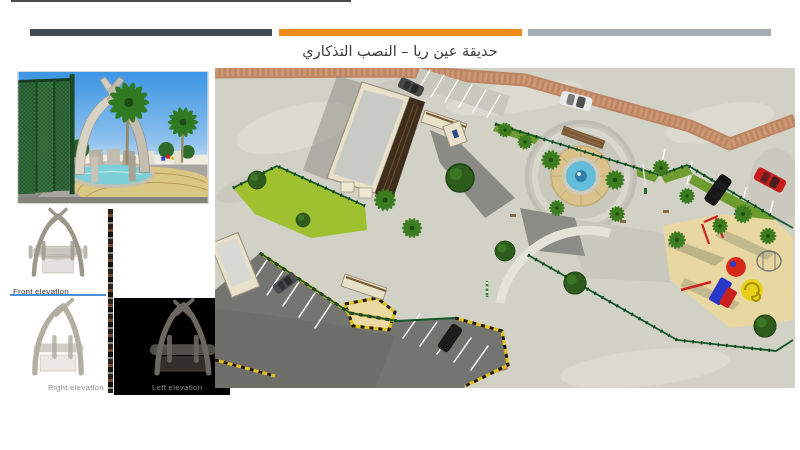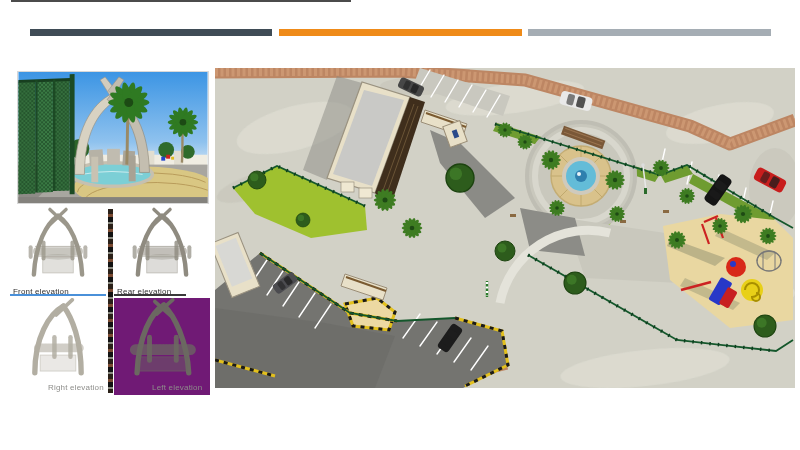--- a/index.html
+++ b/index.html
@@ -16,21 +16,21 @@
   .persp svg{display:block;}
   .aerial{position:absolute;left:215px;top:68px;width:580px;height:320px;}
   .aerial svg{display:block;}
   .elevpanel{position:absolute;left:10px;top:207px;width:200px;height:188px;}
   .elev-divider{position:absolute;left:98px;top:2px;width:5px;height:184px;
      background:repeating-linear-gradient(180deg,#2a2018 0 5px,#7a4a32 5px 8px,#121212 8px 13px,#8a8a80 13px 15px);}
   .elev-cell{position:absolute;background:#fff;}
   .cell0{left:0;top:0;width:96px;height:89px;}
   .cell1{left:104px;top:0;width:96px;height:89px;}
   .cell2{left:0;top:91px;width:96px;height:97px;}
-  .cell3{left:104px;top:91px;width:96px;height:97px;background:#701a75;}
+  .cell3{left:104px;top:91px;width:96px;height:97px;background:#000000;padding-left:20px;}
   .elev-cell svg{display:block;margin:0 auto;}
   .elev-label{position:absolute;left:3px;bottom:0;font-size:8px;color:#2e2e2e;letter-spacing:.2px;}
   .cell2 .elev-label,.cell3 .elev-label{color:#8d8d8a;bottom:3px;margin-left:35px;}
   .elev-rule{position:absolute;left:0;bottom:0;height:2px;width:100%;}
   .cell1 .elev-rule{width:72px;}
   
   .hz1{stroke:#e3c01c;stroke-width:3;fill:none;}
   .hz2{stroke:#1a1a1a;stroke-width:3;fill:none;stroke-dasharray:4 5;}
   .fence{stroke:#14572b;stroke-width:1.8;fill:none;}
   .fpost{stroke:#0d3f1e;stroke-width:3.4;fill:none;stroke-dasharray:1.5 7;}
@@ -41,20 +41,21 @@
 <body>
 
 <div class="slide">
 
   <div class="topline"></div>
 
   <div class="hbar dark" style="background-color: rgb(63, 76, 86);"></div>
   <div class="hbar orange" style="background-color: rgb(239, 139, 25);"></div>
   <div class="hbar gray" style="background-color: rgb(165, 173, 180);"></div>
 
+  <div class="title">حديقة عين ريا – النصب التذكاري</div>
 
   <div class="persp">
     <svg width="190" height="131" viewBox="0 0 192 133">
       <defs>
         <linearGradient id="sky" x1="0" y1="0" x2="0" y2="1">
           <stop offset="0" stop-color="#3c95e4"></stop>
             <stop offset=".75" stop-color="#8fc2ee"></stop>
             <stop offset="1" stop-color="#cfe3f4"></stop>
         </linearGradient>
         <pattern id="mesh" width="4" height="4" patternUnits="userSpaceOnUse">
@@ -151,39 +152,20 @@
         <line class="archstroke" x1="22" y1="61" x2="78" y2="61" stroke-width="1.2" opacity=".7"></line>
         <line class="archstroke" x1="32" y1="44" x2="32" y2="64" stroke-width="5" opacity=".8"></line>
         <line class="archstroke" x1="68" y1="44" x2="68" y2="64" stroke-width="5" opacity=".8"></line>
         <line class="archstroke" x1="16" y1="50" x2="16" y2="62" stroke-width="5" opacity=".7"></line>
         <line class="archstroke" x1="84" y1="50" x2="84" y2="62" stroke-width="5" opacity=".7"></line>
       </svg>
       <div class="elev-label">Front elevation</div>
       <div class="elev-rule" style="background-color: rgb(74, 144, 217);"></div>
     </div>
 
-    <div class="elev-cell cell1">
-      <svg width="92" height="74" viewBox="0 0 100 92" color="#8f8b80">
-        <path class="archstroke" stroke-width="5.5" d="M20,84 C22,46 36,20 50,11"></path>
-        <path class="archstroke" stroke-width="5.5" d="M80,84 C78,46 64,20 50,11"></path>
-        <path class="archstroke" stroke-width="4.2" d="M41,21 L60,3"></path>
-          <path class="archstroke" stroke-width="4.2" d="M59,21 L40,3"></path>
-        <rect x="31" y="62" width="38" height="20" fill="currentColor" fill-opacity=".3" stroke="currentColor" stroke-opacity=".5"></rect>
-        <ellipse cx="50" cy="62" rx="19" ry="3.5" fill="currentColor" opacity=".35"></ellipse>
-        <line class="archstroke" x1="24" y1="55" x2="76" y2="55" stroke-width="10" stroke-dasharray="1.5 2.2" opacity=".55"></line>
-        <line class="archstroke" x1="22" y1="49" x2="78" y2="49" stroke-width="1.2" opacity=".7"></line>
-        <line class="archstroke" x1="22" y1="61" x2="78" y2="61" stroke-width="1.2" opacity=".7"></line>
-        <line class="archstroke" x1="32" y1="44" x2="32" y2="64" stroke-width="5" opacity=".8"></line>
-        <line class="archstroke" x1="68" y1="44" x2="68" y2="64" stroke-width="5" opacity=".8"></line>
-        <line class="archstroke" x1="16" y1="50" x2="16" y2="62" stroke-width="5" opacity=".7"></line>
-        <line class="archstroke" x1="84" y1="50" x2="84" y2="62" stroke-width="5" opacity=".7"></line>
-      </svg>
-      <div class="elev-label">Rear elevation</div>
-      <div class="elev-rule" style="background-color: rgb(58, 58, 58);"></div>
-    </div>
 
     <div class="elev-cell cell2">
       <svg width="92" height="82" viewBox="0 0 100 92" color="#b2aea2">
         <path class="archstroke" stroke-width="6" d="M24,84 C24,44 40,18 56,9"></path>
         <path class="archstroke" stroke-width="6" d="M76,84 C76,48 66,22 56,9"></path>
         <path class="archstroke" stroke-width="4.2" d="M48,19 L66,2"></path>
         <line class="archstroke" x1="28" y1="56" x2="74" y2="56" stroke-width="10" stroke-dasharray="1.5 2.2" opacity=".6"></line>
         <line class="archstroke" x1="46" y1="44" x2="46" y2="66" stroke-width="5" opacity=".85"></line>
         <line class="archstroke" x1="64" y1="44" x2="64" y2="66" stroke-width="5" opacity=".85"></line>
         <rect x="30" y="64" width="40" height="18" fill="currentColor" fill-opacity=".28" stroke="currentColor" stroke-opacity=".5"></rect>

